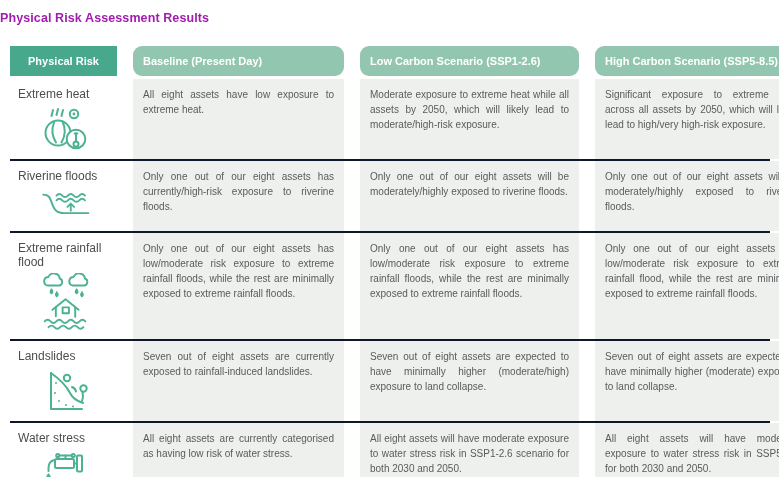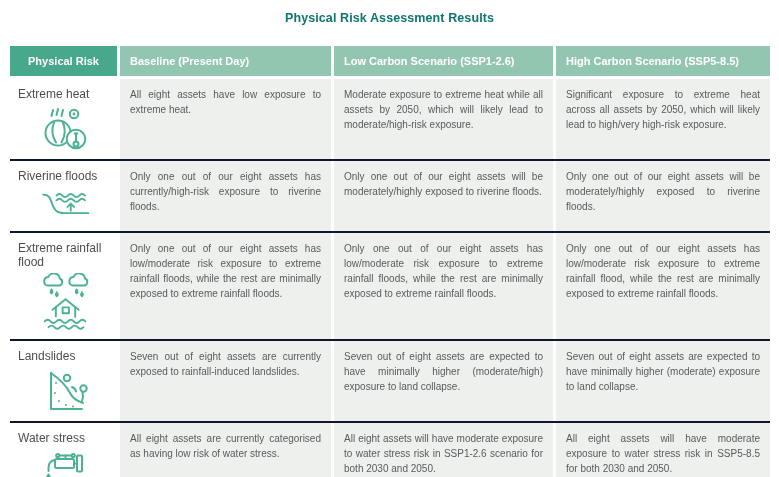--- a/index.html
+++ b/index.html
@@ -3,41 +3,41 @@
 <meta charset="utf-8">
 <style>
   html,body{margin:0;padding:0;}
   body{
     width:779px;height:477px;background:#ffffff;
     font-family:"Liberation Sans", sans-serif;
     position:relative;overflow:hidden;
   }
   .title{
     position:absolute;top:11px;left:0;width:779px;
-    text-align:center;font-size:12.5px;font-weight:bold;color:#0f766e;
+    text-align:left;font-size:12.5px;font-weight:bold;color:#a21caf;
     letter-spacing:.1px;
   }
   .table{
     position:absolute;left:10px;top:46px;width:760px;
   }
   .row{
     display:grid;
     grid-template-columns:107px 211px 219px 214px;
-    column-gap:3px;
+    column-gap:16px;
     background:#ffffff;
   }
   .row.header{height:30px;margin-bottom:3px;}
   .row.body{border-bottom:2px solid #0f172a;}
   .hcell{
     display:flex;align-items:center;
     color:#ffffff;font-weight:bold;font-size:11px;
     padding-left:10px;
   }
   .hcell.first{background:#47a88c;justify-content:center;padding-left:0;}
-  .hcell.scen{background:#92c6b0;}
+  .hcell.scen{background:#92c6b0;border-radius:9px;}
   .cell{
     background:#edf0ed;
     padding:8px 10px 8px 10px;
     font-size:10px;line-height:15px;color:#5a5b5d;
     text-align:justify;
   }
   .riskcell{
     background:#ffffff;
     padding:8px 4px 6px 8px;
     display:flex;flex-direction:column;align-items:flex-start;

